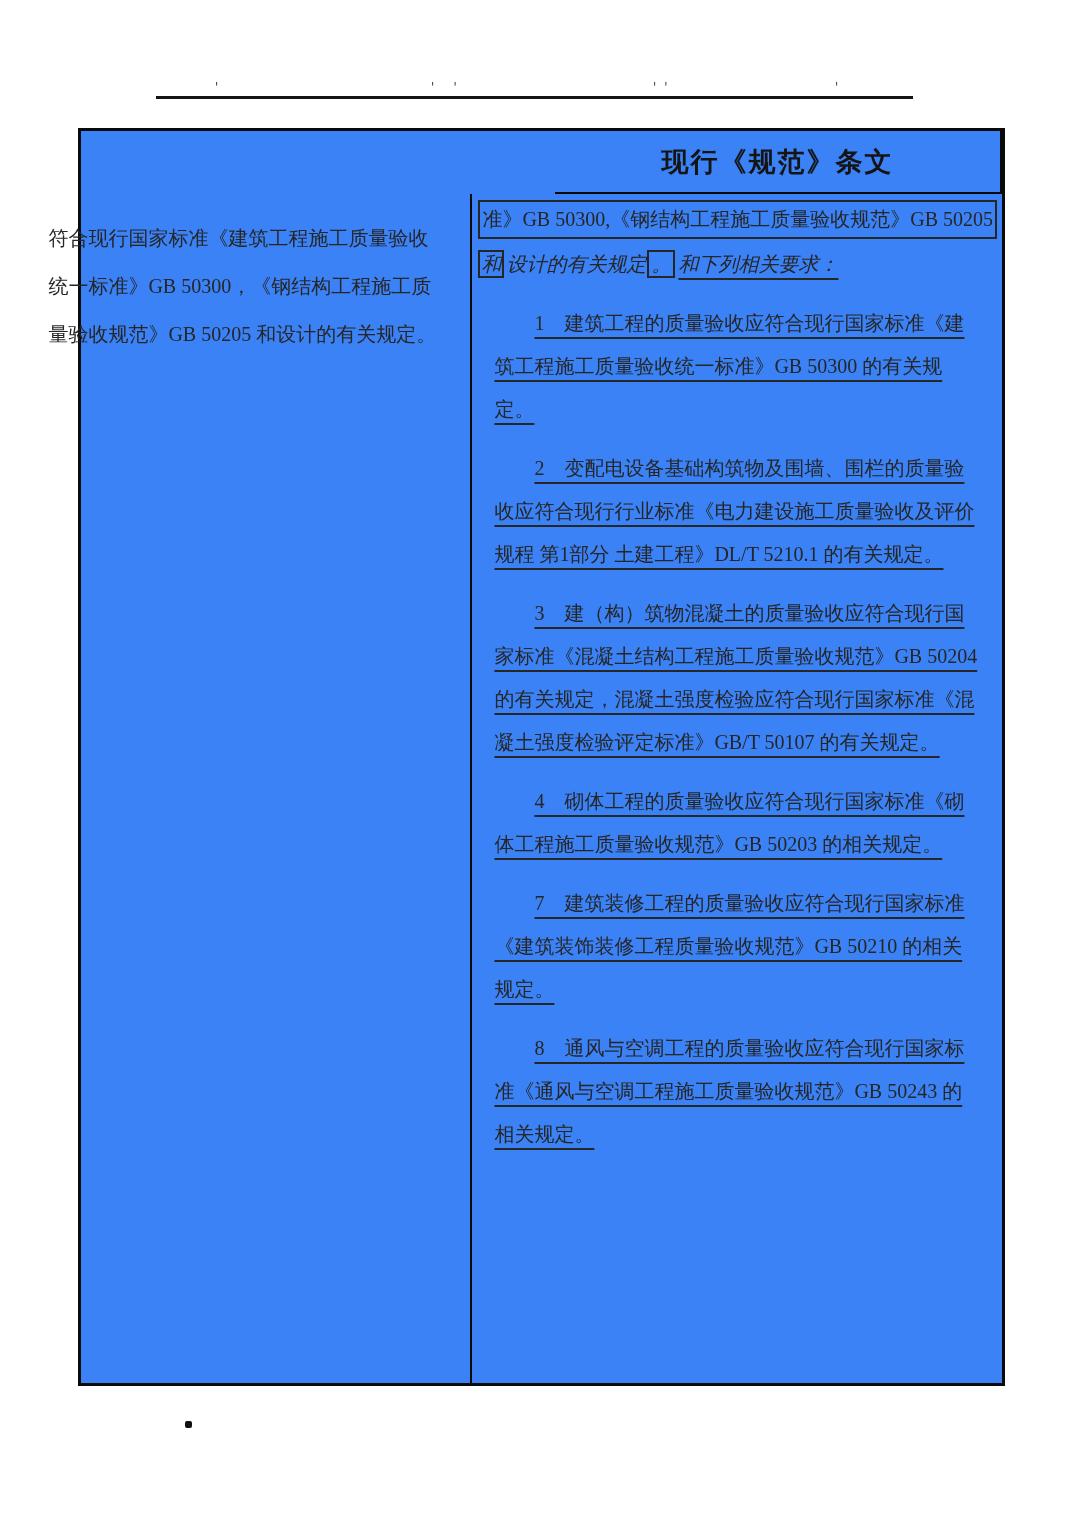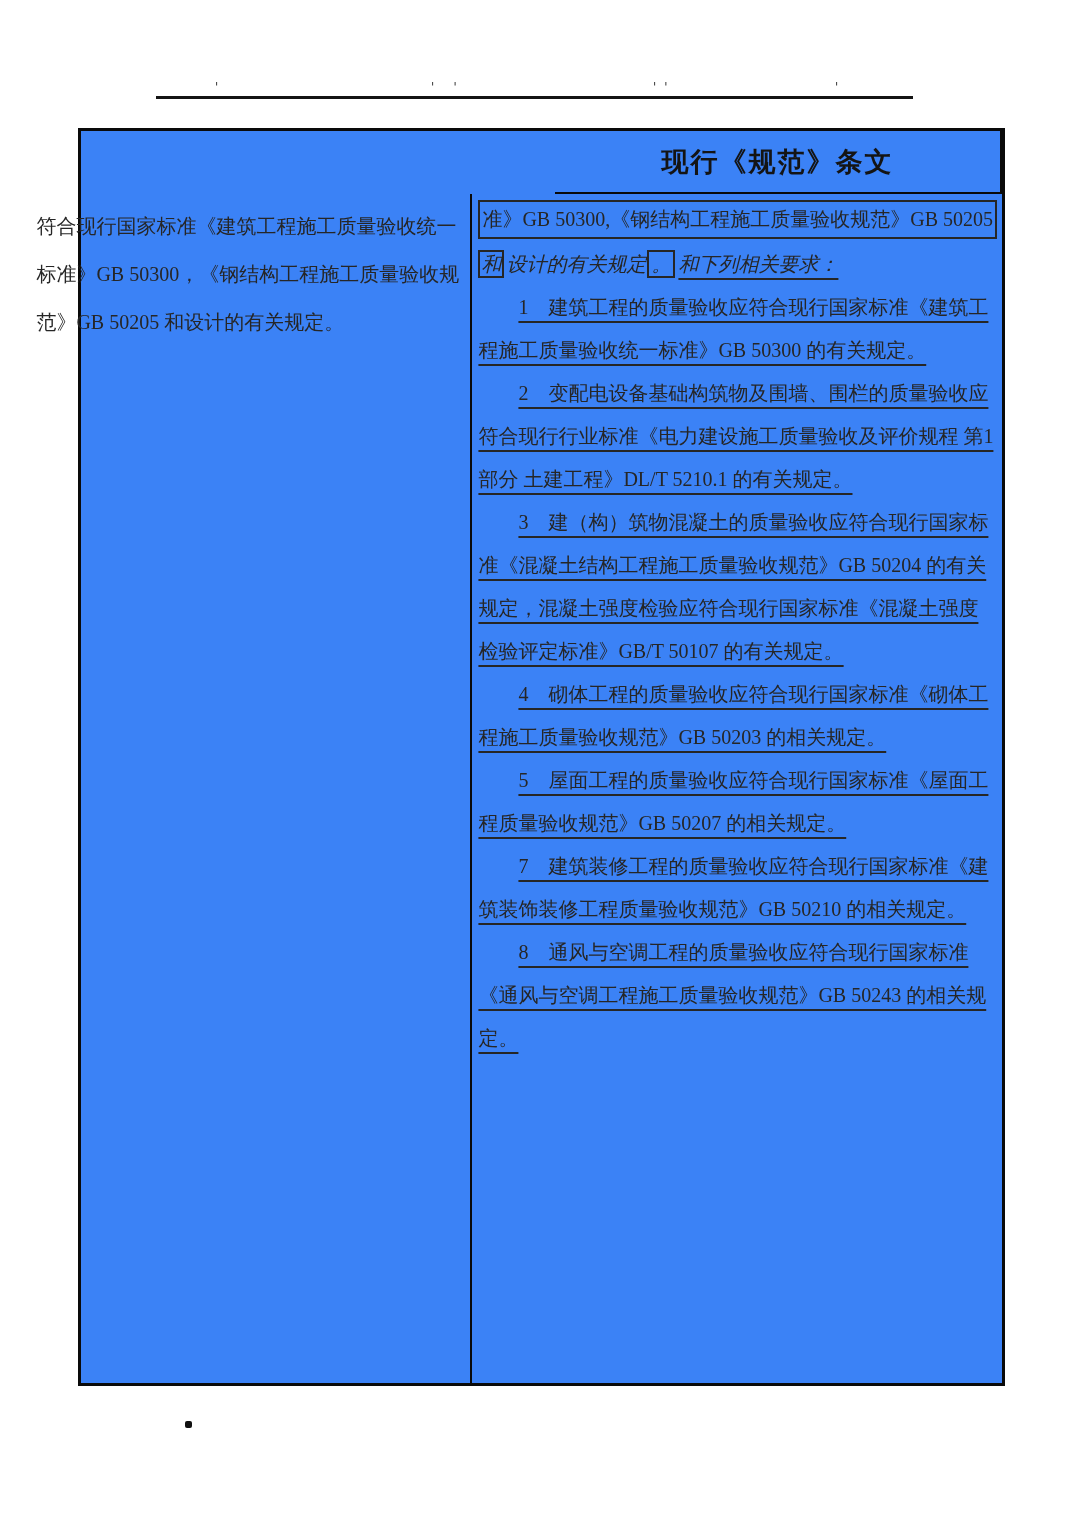--- a/index.html
+++ b/index.html
@@ -20,33 +20,33 @@
   }
   .thead { display:flex; flex:none; height:61px; border-bottom:2px solid #0a0a0a; }
   .th { display:flex; align-items:center; justify-content:center;
         font-weight:bold; font-size:27px; letter-spacing:2px; color:#141414; }
   .th-left { width:447px; flex:none; border-right:2px solid #0a0a0a; box-sizing:border-box; }
   .th-right { flex:1; }
 
   .tbody { display:flex; flex:1; min-height:0; }
   .td-left { width:447px; flex:none; border-right:2px solid #0a0a0a; box-sizing:border-box;
              padding:8px 11px 0 11px; font-size:20px; line-height:48px; color:#262626; }
-  .td-left p { margin:0; text-indent:0; }
+  .td-left p { margin:12px; text-indent:0; }
   .td-right { flex:1; padding:4px 5px 0 6px; font-size:20px; line-height:43px;
               color:#262626; overflow:hidden; }
 
   .boxed-line { border:2px solid #262626; box-sizing:border-box; width:100%;
                 line-height:33px; padding:1px 2px; white-space:nowrap; margin:2px 0 4px 0; }
   .intro { margin:0; text-indent:0;font-style:italic; }
   .boxchar { display:inline-block; border:2px solid #262626; line-height:24px;
              padding:0 1px; margin-right:2px; text-indent:0; }
   .boxpunct { display:inline-block; border:2px solid #262626; line-height:24px;
               width:24px; text-align:center; margin:0 3px 0 1px; text-indent:0; }
   .u { text-decoration:underline; text-decoration-thickness:1.5px; text-underline-offset:7px; }
-  .item { margin:0; text-indent:2em; }
+  .item { margin:16px; text-indent:2em; }
 
   .bottom-dot { position:absolute; left:185px; top:1421px; width:7px; height:7px;
                 background:#101010; border-radius:2px; }
 </style>
 </head>
 <body>
 
 <div class="top-mark m0">'</div>
 <div class="top-mark m1">' '</div>
 <div class="top-mark m2">''</div>
@@ -64,21 +64,20 @@
     </div>
 
     <div class="td-right">
       <div class="boxed-line">准》GB 50300,《钢结构工程施工质量验收规范》GB 50205</div>
       <p class="intro"><span class="boxchar">和</span><span>设计的有关规定</span><span class="boxpunct">。</span><span class="u">和下列相关要求：</span></p>
 
       <p class="item u">1　建筑工程的质量验收应符合现行国家标准《建筑工程施工质量验收统一标准》GB 50300 的有关规定。</p>
       <p class="item u">2　变配电设备基础构筑物及围墙、围栏的质量验收应符合现行行业标准《电力建设施工质量验收及评价规程 第1部分 土建工程》DL/T 5210.1 的有关规定。</p>
       <p class="item u">3　建（构）筑物混凝土的质量验收应符合现行国家标准《混凝土结构工程施工质量验收规范》GB 50204 的有关规定，混凝土强度检验应符合现行国家标准《混凝土强度检验评定标准》GB/T 50107 的有关规定。</p>
       <p class="item u">4　砌体工程的质量验收应符合现行国家标准《砌体工程施工质量验收规范》GB 50203 的相关规定。</p>
-      <p class="item u">5　屋面工程的质量验收应符合现行国家标准《屋面工程质量验收规范》GB 50207 的相关规定。</p>
       <p class="item u">7　建筑装修工程的质量验收应符合现行国家标准《建筑装饰装修工程质量验收规范》GB 50210 的相关规定。</p>
       <p class="item u">8　通风与空调工程的质量验收应符合现行国家标准《通风与空调工程施工质量验收规范》GB 50243 的相关规定。</p>
 
     </div>
   </div>
 </div>
 
 <div class="bottom-dot"></div>
 
 </body></html>

